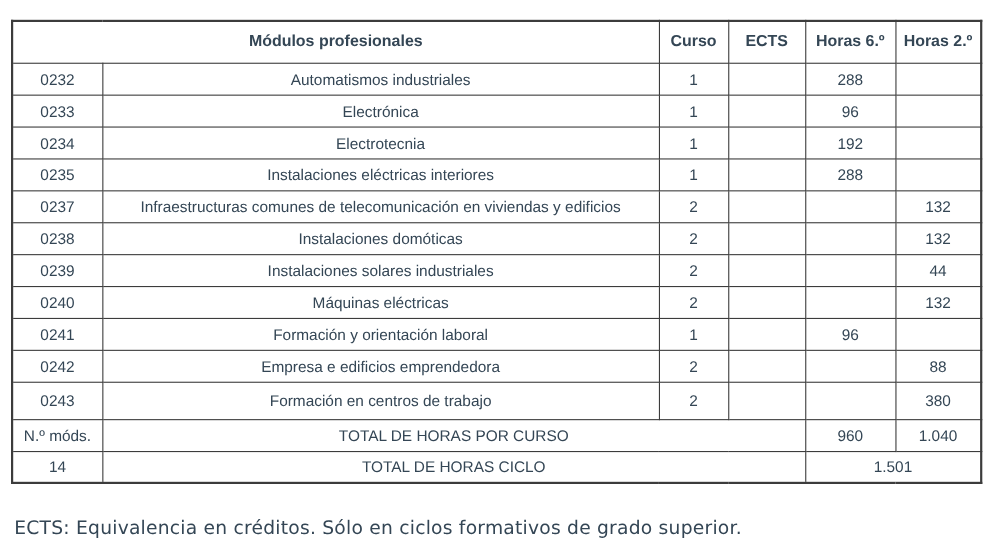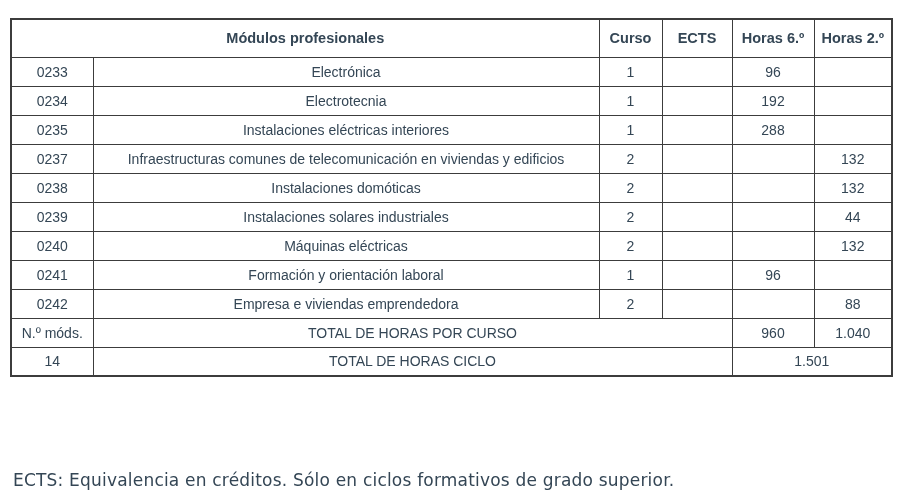--- a/index.html
+++ b/index.html
@@ -84,20 +84,28 @@
     <tbody>
         <tr class="header-row">
       <th colspan="2">Módulos profesionales</th>
       <th>Curso</th>
       <th>ECTS</th>
       <th>Horas 6.º</th>
       <th>Horas 2.º</th>
     </tr>
 
     <tr class="body-row">
+      <td>0232</td>
+      <td class="name-cell">Automatismos industriales</td>
+      <td>1</td>
+      <td></td>
+      <td>288</td>
+      <td></td>
+    </tr>
+    <tr class="body-row">
       <td>0233</td>
       <td class="name-cell">Electrónica</td>
       <td>1</td>
       <td></td>
       <td>96</td>
       <td></td>
     </tr>
     <tr class="body-row">
       <td>0234</td>
       <td class="name-cell">Electrotecnia</td>
@@ -149,25 +157,33 @@
     <tr class="body-row">
       <td>0241</td>
       <td class="name-cell">Formación y orientación laboral</td>
       <td>1</td>
       <td></td>
       <td>96</td>
       <td></td>
     </tr>
     <tr class="body-row">
       <td>0242</td>
-      <td class="name-cell">Empresa e viviendas emprendedora</td>
+      <td class="name-cell">Empresa e edificios emprendedora</td>
       <td>2</td>
       <td></td>
       <td></td>
       <td>88</td>
+    </tr>
+    <tr class="body-row-tall">
+      <td>0243</td>
+      <td class="name-cell">Formación en centros de trabajo</td>
+      <td>2</td>
+      <td></td>
+      <td></td>
+      <td>380</td>
     </tr>
 
     <tr class="body-row">
       <td>N.º móds.</td>
       <td class="total-label-cell" colspan="3">TOTAL DE HORAS POR CURSO</td>
       <td>960</td>
       <td>1.040</td>
     </tr>
     <tr class="body-row">
       <td>14</td>

